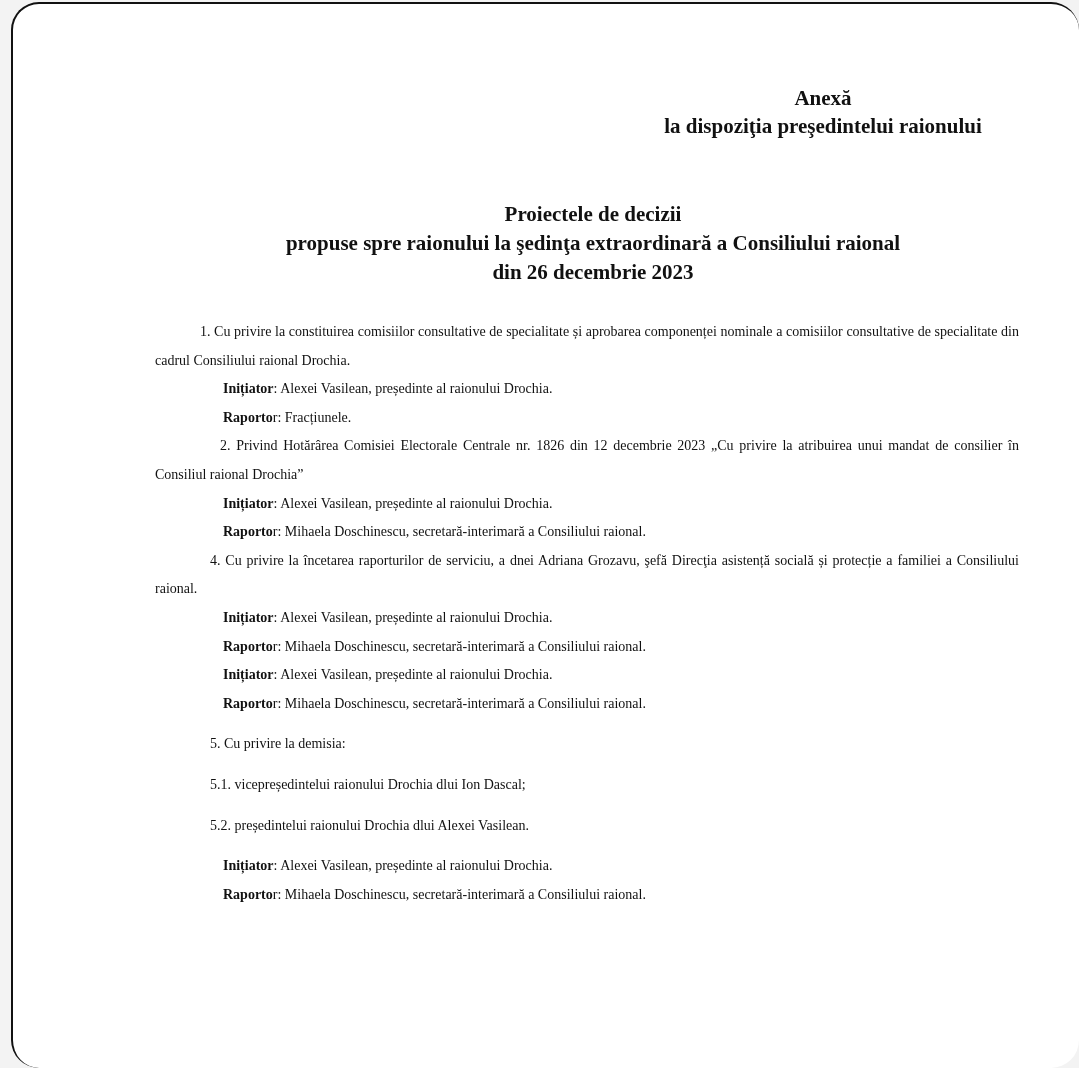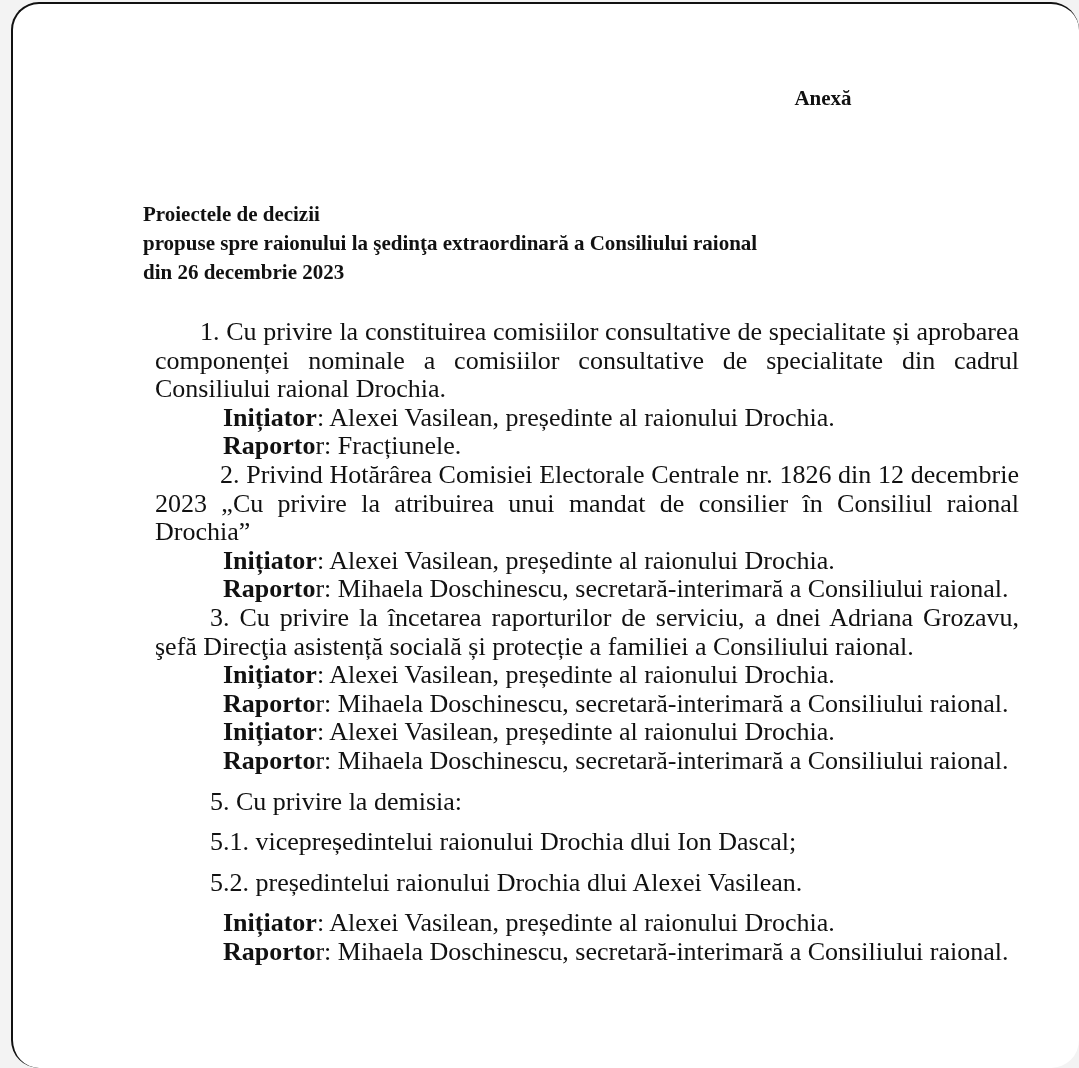--- a/index.html
+++ b/index.html
@@ -15,61 +15,62 @@
     border-left: 2px solid #111;
     border-top: 2px solid #111;
     border-radius: 28px;
   }
   .annex {
     position: absolute; top: 80px; left: 600px; width: 420px;
     text-align: center; font-weight: bold; font-size: 21px; line-height: 28px;
   }
   .title {
     position: absolute; top: 196px; left: 130px; width: 900px;
-    font-weight: bold; font-size: 21px; line-height: 29px;
+    text-align: center; font-weight: bold; font-size: 21px; line-height: 29px;
   }
   .body {
     position: absolute; top: 314px; left: 142px; width: 864px;
-    font-size: 26px; line-height: 28.6px;
+    font-size: 14px; line-height: 28.6px;
   }
   .p { margin: 0; text-align: justify; }
   .p.first { text-indent: 45px; }
   .p.first2 { text-indent: 65px; }
   .p.first3 { text-indent: 55px; }
   .role { margin: 0; padding-left: 68px; }
   .role.b5 { padding-left: 68px; }
   .role b { font-weight: bold; }
   .sub { margin: 12px; padding-left: 43px; }
 </style>
 </head>
 <body>
 
 <div class="page">
 
   <div class="annex">
     <div>Anexă</div>
+    <div>la dispoziţia preşedintelui raionului</div>
   </div>
 
   <div class="title">
     <div>Proiectele de decizii</div>
     <div>propuse spre raionului la şedinţa extraordinară a Consiliului raional</div>
     <div>din 26 decembrie 2023</div>
   </div>
 
   <div class="body">
 
     <p class="p first">1. Cu privire la constituirea comisiilor consultative de specialitate și aprobarea componenței nominale a comisiilor consultative de specialitate din cadrul Consiliului raional Drochia.</p>
     <p class="role"><b>Inițiator</b><span>: Alexei Vasilean, președinte al raionului Drochia.</span></p>
     <p class="role"><b>Raporto</b><span>r: Fracțiunele.</span></p>
 
     <p class="p first2">2. Privind Hotărârea Comisiei Electorale Centrale nr. 1826 din 12 decembrie 2023 „Cu privire la atribuirea unui mandat de consilier în Consiliul raional Drochia”</p>
     <p class="role"><b>Inițiator</b><span>: Alexei Vasilean, președinte al raionului Drochia.</span></p>
     <p class="role"><b>Raporto</b><span>r: Mihaela Doschinescu, secretară-interimară a Consiliului raional.</span></p>
 
-    <p class="p first3">3. Cu privire la încetarea raporturilor de serviciu, a dnei Adriana Grozavu, şefă Direcţia asistență socială și protecție a familiei  a Consiliului raional.</p>
+    <p class="p first3">4. Cu privire la încetarea raporturilor de serviciu, a dnei Adriana Grozavu, şefă Direcţia asistență socială și protecție a familiei  a Consiliului raional.</p>
     <p class="role"><b>Inițiator</b><span>: Alexei Vasilean, președinte al raionului Drochia.</span></p>
     <p class="role"><b>Raporto</b><span>r: Mihaela Doschinescu, secretară-interimară a Consiliului raional.</span></p>
 
     <p class="role"><b>Inițiator</b><span>: Alexei Vasilean, președinte al raionului Drochia.</span></p>
     <p class="role"><b>Raporto</b><span>r: Mihaela Doschinescu, secretară-interimară a Consiliului raional.</span></p>
 
     <p class="sub">5. Cu privire la demisia:</p>
     <p class="sub">5.1. vicepreședintelui raionului Drochia dlui Ion Dascal;</p>
     <p class="sub">5.2. președintelui raionului Drochia dlui Alexei Vasilean.</p>
     <p class="role b5"><b>Inițiator</b><span>: Alexei Vasilean, președinte al raionului Drochia.</span></p>

